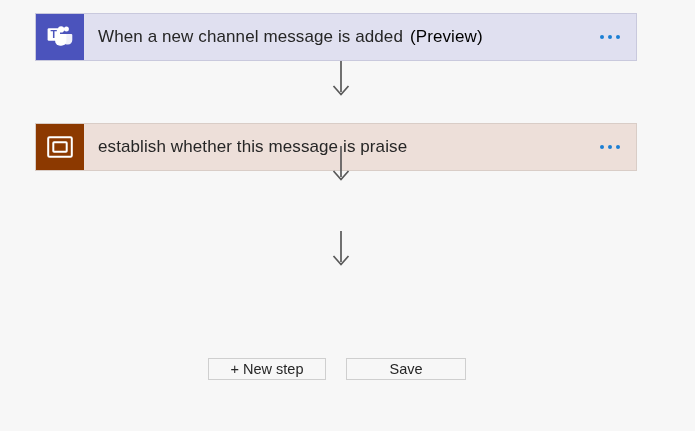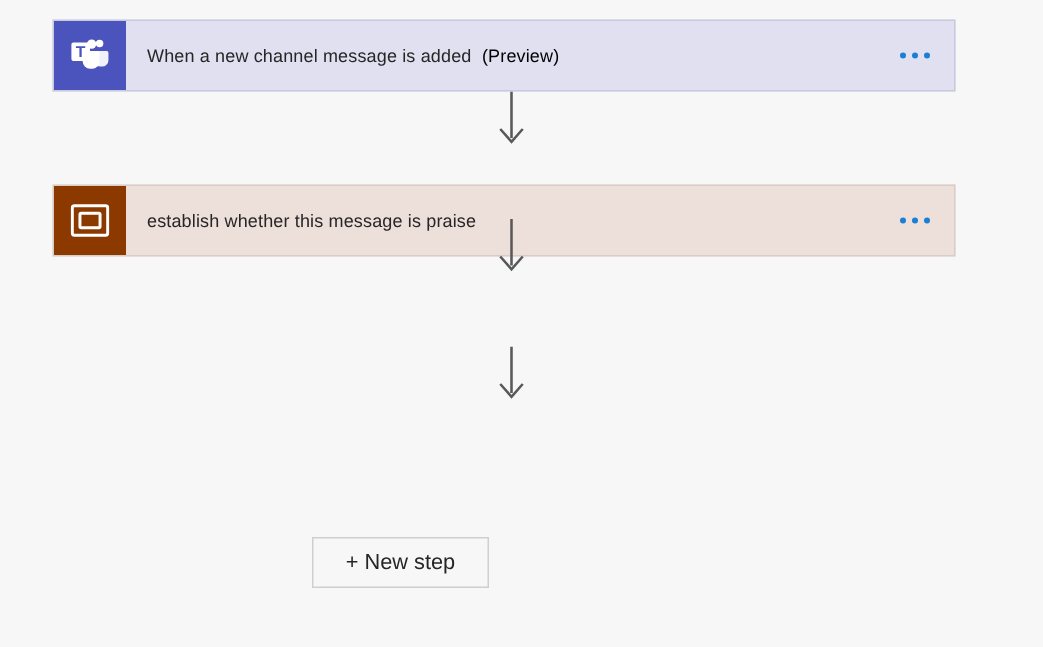--- a/index.html
+++ b/index.html
@@ -56,21 +56,21 @@
     box-sizing: border-box;
   }
   .card-icon.teams { background: #4b53bc; }
   .card-icon.control { background: #8c3900; }
 
   .card-title {
     flex: 1;
     display: flex;
     align-items: center;
     padding-left: 14px;
-    font-size: 12px;
+    font-size: 17px;
     letter-spacing: 0.1px;
     white-space: nowrap;
     overflow: hidden;
     text-align: right;
   }
   .card-title .preview {
     color: #000000;
     margin-left: 7px;
   }
 
@@ -107,21 +107,21 @@
 
   
   .button-bar {
     position: absolute;
     left: 208px;
     top: 358px;
     display: flex;
     gap: 20px;
   }
   .flow-button {
-    height: 34px;
+    height: 22px;
     background: #f7f7f7;
     border: 1px solid #cfcfcf;
     box-sizing: border-box;
     font-family: "Liberation Sans", sans-serif;
     font-size: 14.5px;
     color: #262626;
     display: flex;
     align-items: center;
     justify-content: center;
     cursor: pointer;
@@ -187,15 +187,16 @@
 
 
   <svg class="connector" style="top:231px; height:37px;" viewBox="0 0 22 37">
     <line x1="11" y1="0" x2="11" y2="31" stroke="#595959" stroke-width="1.7"></line>
     <polyline points="3.5,25 11,33.5 18.5,25" fill="none" stroke="#595959" stroke-width="1.7"></polyline>
   </svg>
 
 
   <div class="button-bar">
     <button class="flow-button new-step">+ New step</button>
+    <button class="flow-button save">Save</button>
   </div>
 
 </div>
 
 </body></html>

